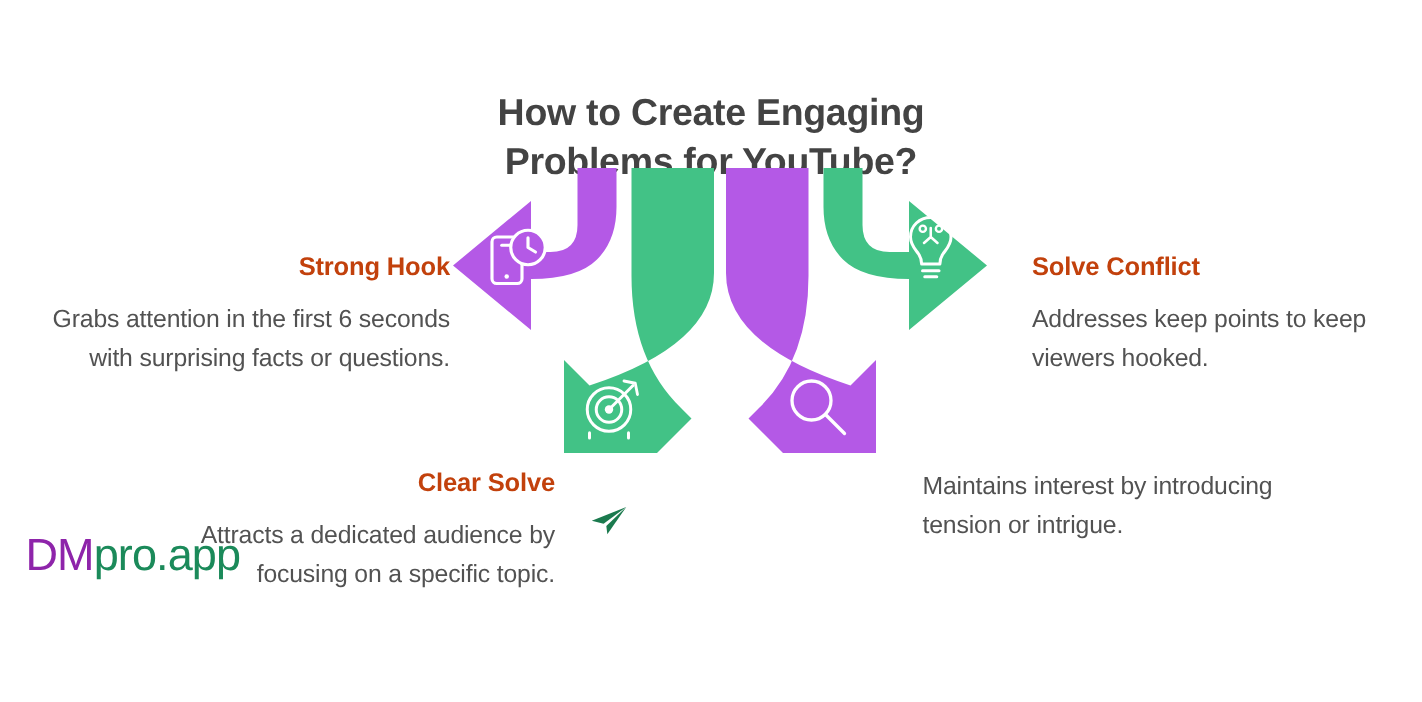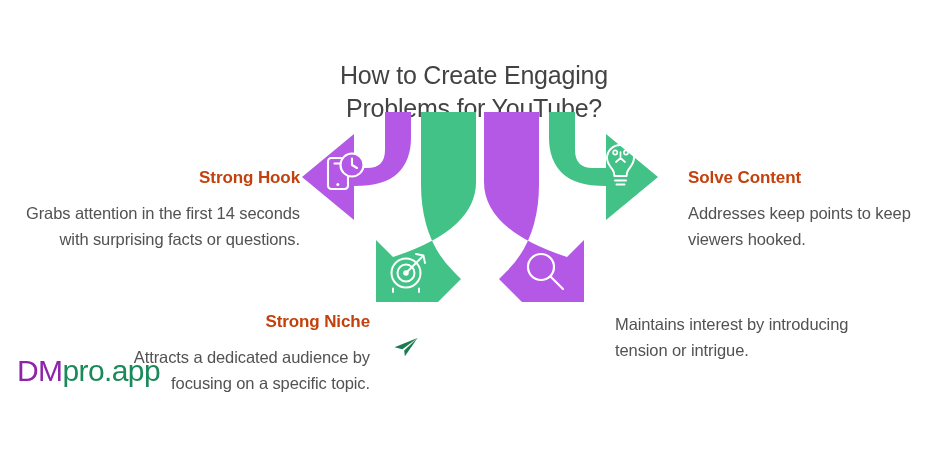--- a/index.html
+++ b/index.html
@@ -17,21 +17,21 @@
   }
 
   
   #infographic-title {
     position: absolute;
     top: 42px;
     left: 0;
     width: 948px;
     text-align: center;
     font-size: 25px;
-    font-weight: normal;
+    font-weight: bold;
     color: #434343;
     line-height: 1.32;
     letter-spacing: -0.2px;
   }
   #infographic-title .title-line { display: block; }
 
   
   .text-block { position: absolute; }
   .block-heading {
     font-size: 17px;
@@ -148,30 +148,30 @@
         <circle cx="251" cy="155" r="13"></circle>
         <line x1="260.5" y1="164.5" x2="273" y2="177"></line>
       </g>
     </g>
 
   </svg>
 </div>
 
 <div class="text-block align-right" id="block-strong-hook">
   <p class="block-heading">Strong Hook</p>
-  <p class="block-body">Grabs attention in the first 14 seconds with surprising facts or questions.</p>
+  <p class="block-body">Grabs attention in the first 6 seconds with surprising facts or questions.</p>
 </div>
 
 <div class="text-block align-left" id="block-solve-problems">
-  <p class="block-heading">Solve Content</p>
+  <p class="block-heading">Solve Conflict</p>
   <p class="block-body">Addresses keep points to keep viewers hooked.</p>
 </div>
 
 <div class="text-block align-right" id="block-clear-niche">
-  <p class="block-heading">Strong Niche</p>
+  <p class="block-heading">Clear Solve</p>
   <p class="block-body">Attracts a dedicated audience by focusing on a specific topic.</p>
 </div>
 
 <div class="text-block align-left" id="block-conflict-curiosity">
   <p class="block-body">Maintains interest by introducing tension or intrigue.</p>
 </div>
 
 <div id="brand-logo">
   <svg id="logo-plane-icon" width="30" height="22" viewBox="0 0 30 22" xmlns="http://www.w3.org/2000/svg">
     <path d="M 27.5 2 L 4.5 11.2 L 12.4 13.2 Z" fill="#1B7A4E"></path>

